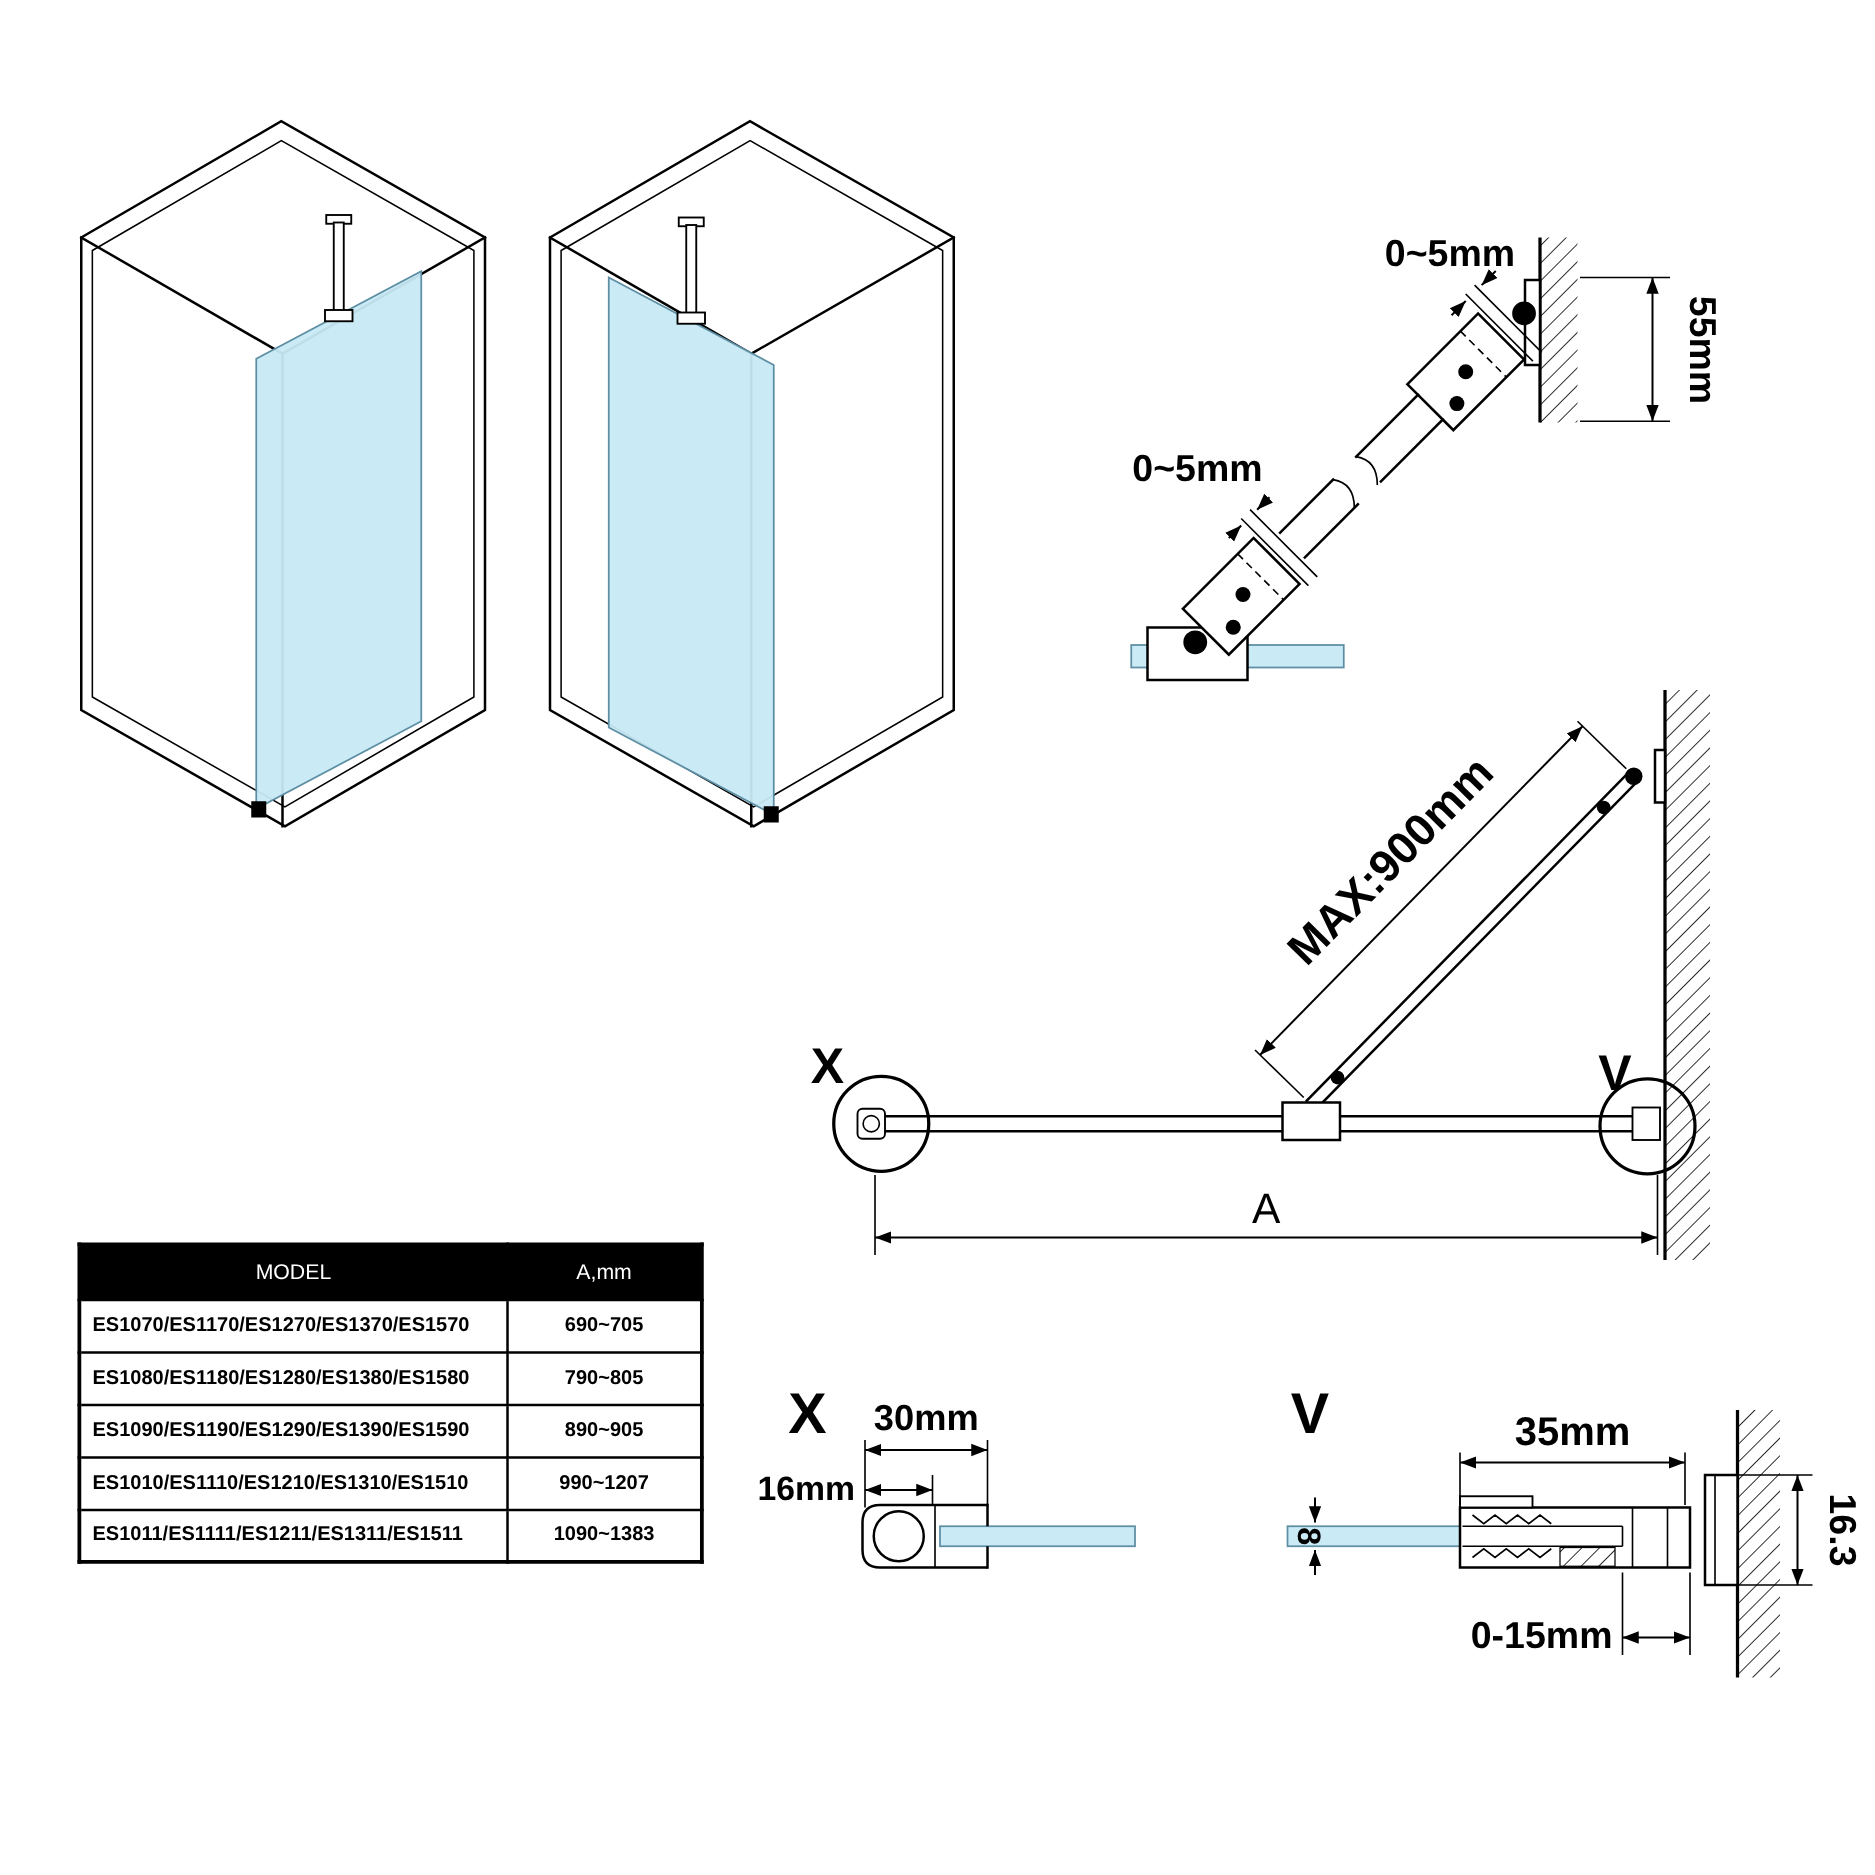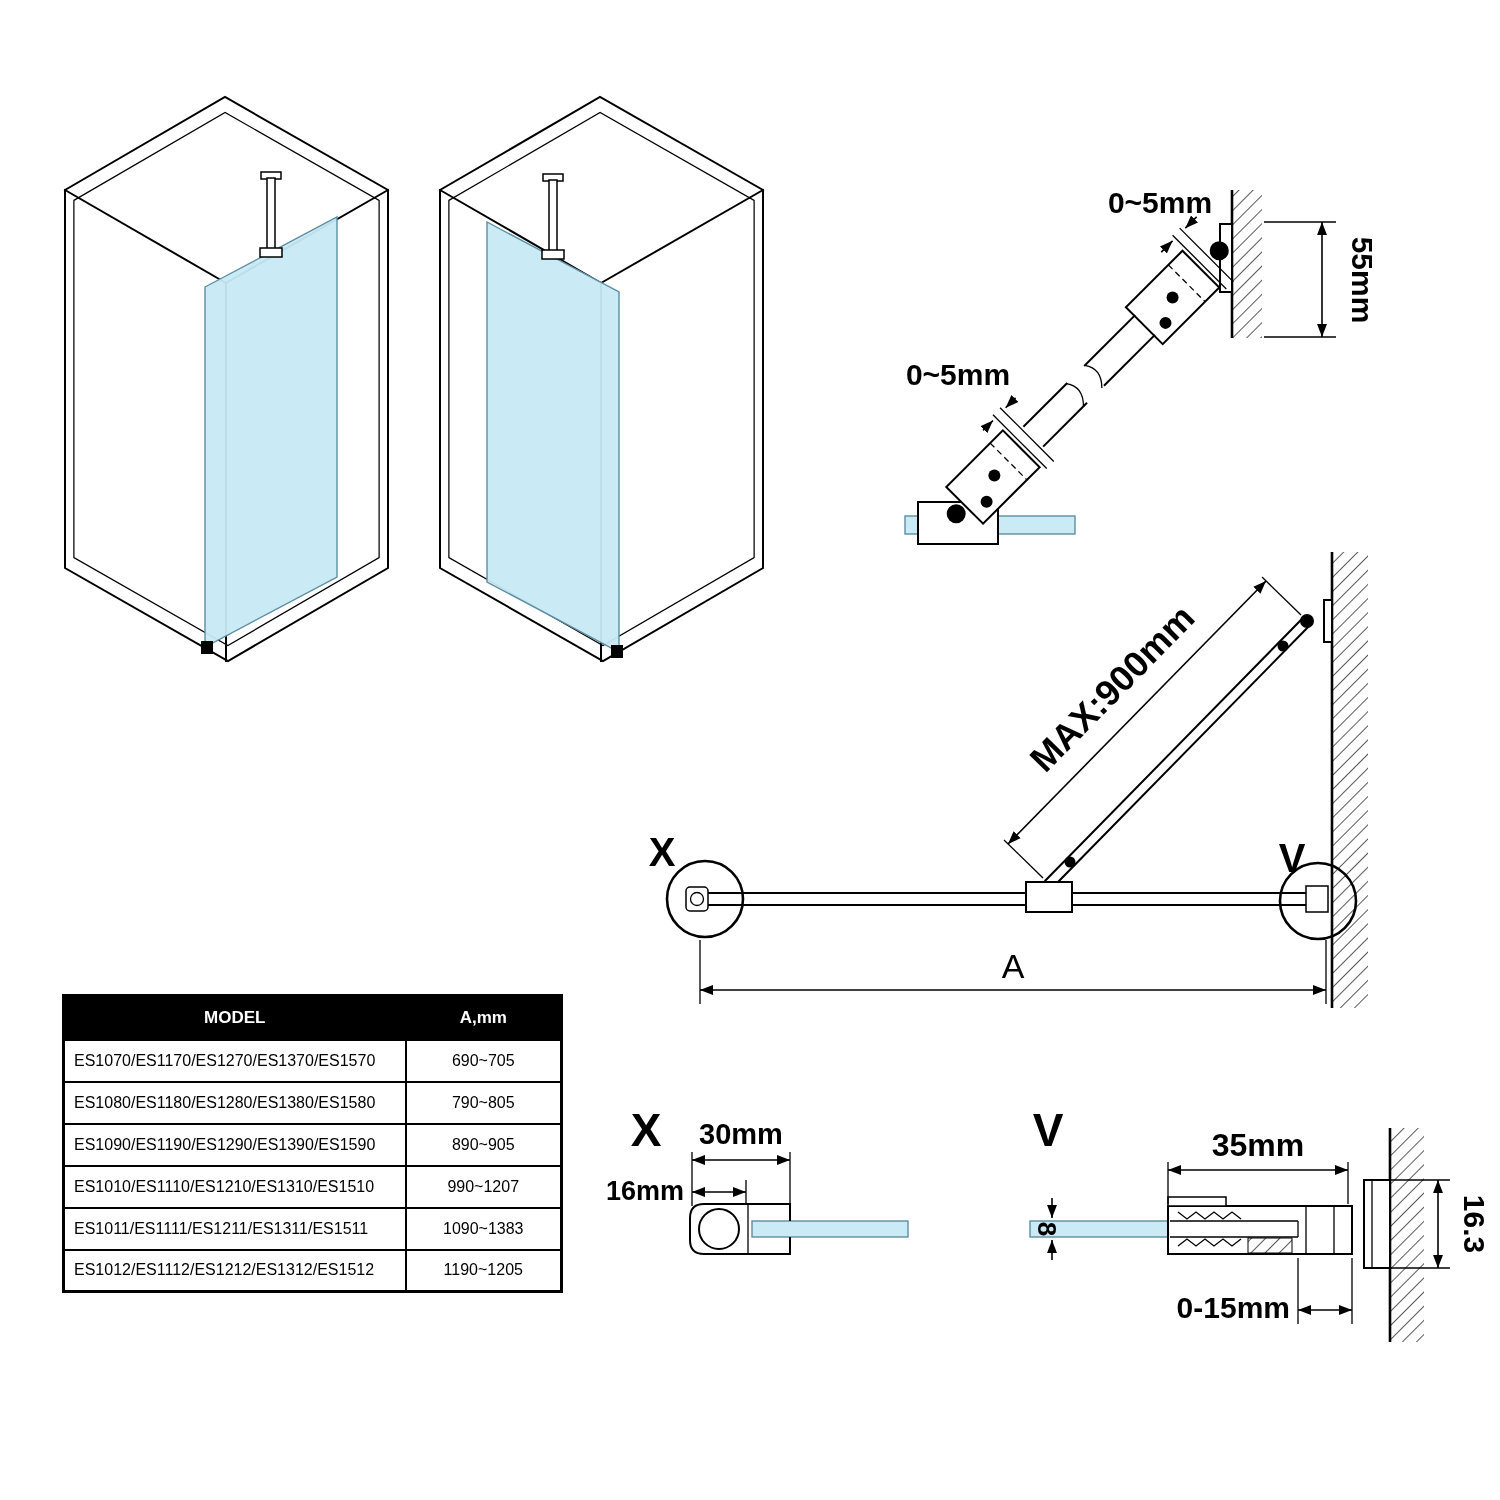--- a/index.html
+++ b/index.html
@@ -22,23 +22,23 @@
   .dot      { fill:#000; stroke:none; }
   .glass-fill { fill:var(--glass,#c7e9f6); fill-opacity:.95; stroke:#5d8ea3; stroke-width:1.4; }
   .hatch-fill { fill:url(#hatch); stroke:none; }
   .hatch-box  { fill:url(#hatch); stroke:#000; stroke-width:1; }
 
   
   .spec-table { position:absolute; left:62px; top:994px; width:498px;
                 border-collapse:collapse; border:3px solid #000; background:#fff;
                 table-layout:fixed; }
   .spec-table th { background:var(--table_header_bg,#000); color:var(--table_header_text,#fff);
-                   font-size:17px; font-weight:700; height:44px; text-align:center;
+                   font-size:17px; font-weight:400; height:44px; text-align:center;
                    border:2px solid #000; }
-  .spec-table td { border:2px solid #000; font-size:16px; height:42px; color:#000; }
+  .spec-table td { border:2px solid #000; font-size:16px; height:42px; color:#000;font-weight:bold; }
   .spec-table col.c-model { width:342px; }
   .spec-table col.c-amm   { width:156px; }
   td.model { padding-left:9px; text-align:left; }
   td.amm   { text-align:center; }
 </style>
 </head>
 <body>
 
 <div class="stage">
 
@@ -244,20 +244,16 @@
       <td class="amm">890~905</td>
     </tr>
     <tr>
       <td class="model">ES1010/ES1110/ES1210/ES1310/ES1510</td>
       <td class="amm">990~1207</td>
     </tr>
     <tr>
       <td class="model">ES1011/ES1111/ES1211/ES1311/ES1511</td>
       <td class="amm">1090~1383</td>
     </tr>
-    <tr>
-      <td class="model">ES1012/ES1112/ES1212/ES1312/ES1512</td>
-      <td class="amm">1190~1205</td>
-    </tr>
   </tbody>
 </table>
 
 </div>
 
 </body></html>

